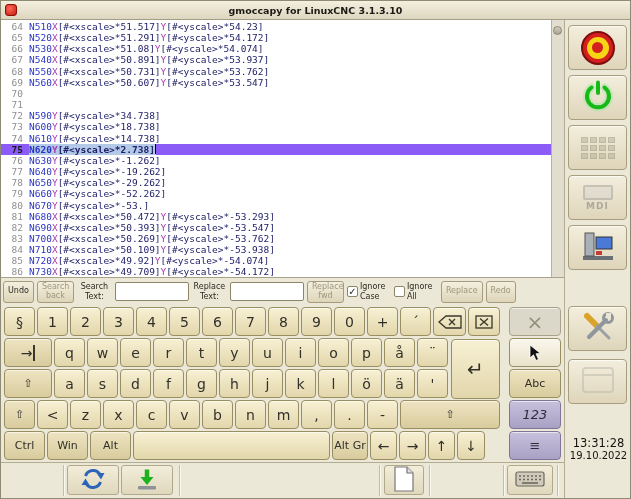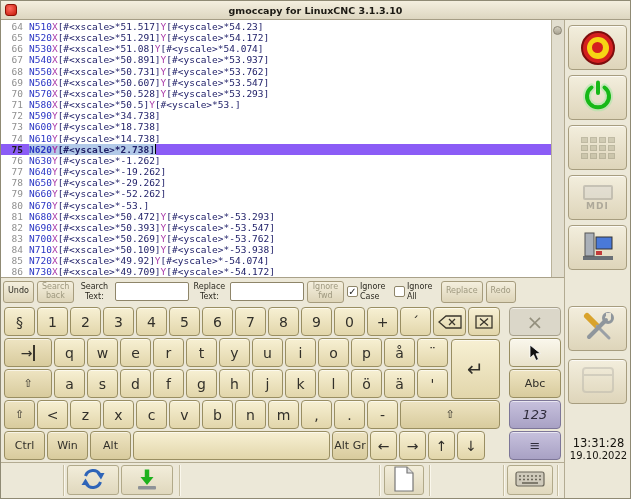--- a/index.html
+++ b/index.html
@@ -87,22 +87,22 @@
   <div id="main">
 
     <div id="editor">
       <div id="editor-lines">
           <div class="ed-line"><span class="ed-num">64</span><span class="ed-code"><span class="tok-n">N510</span><span class="tok-a">X</span><span class="tok-e">[#&lt;xscale&gt;*51.517]</span><span class="tok-a">Y</span><span class="tok-e">[#&lt;yscale&gt;*54.23]</span></span></div>
           <div class="ed-line"><span class="ed-num">65</span><span class="ed-code"><span class="tok-n">N520</span><span class="tok-a">X</span><span class="tok-e">[#&lt;xscale&gt;*51.291]</span><span class="tok-a">Y</span><span class="tok-e">[#&lt;yscale&gt;*54.172]</span></span></div>
           <div class="ed-line"><span class="ed-num">66</span><span class="ed-code"><span class="tok-n">N530</span><span class="tok-a">X</span><span class="tok-e">[#&lt;xscale&gt;*51.08]</span><span class="tok-a">Y</span><span class="tok-e">[#&lt;yscale&gt;*54.074]</span></span></div>
           <div class="ed-line"><span class="ed-num">67</span><span class="ed-code"><span class="tok-n">N540</span><span class="tok-a">X</span><span class="tok-e">[#&lt;xscale&gt;*50.891]</span><span class="tok-a">Y</span><span class="tok-e">[#&lt;yscale&gt;*53.937]</span></span></div>
           <div class="ed-line"><span class="ed-num">68</span><span class="ed-code"><span class="tok-n">N550</span><span class="tok-a">X</span><span class="tok-e">[#&lt;xscale&gt;*50.731]</span><span class="tok-a">Y</span><span class="tok-e">[#&lt;yscale&gt;*53.762]</span></span></div>
           <div class="ed-line"><span class="ed-num">69</span><span class="ed-code"><span class="tok-n">N560</span><span class="tok-a">X</span><span class="tok-e">[#&lt;xscale&gt;*50.607]</span><span class="tok-a">Y</span><span class="tok-e">[#&lt;yscale&gt;*53.547]</span></span></div>
-          <div class="ed-line"><span class="ed-num">70</span><span class="ed-code"><span class="tok-n">N570</span><span class="tok-a">X</span><span class="tok-e">[#&lt;xscale&gt;*50.528]</span><span class="tok-a">Y</span><span class="tok-e">[#&lt;yscale&gt;*53.293]</span></span></div>
-          <div class="ed-line"><span class="ed-num">71</span><span class="ed-code"><span class="tok-n">N580</span><span class="tok-a">X</span><span class="tok-e">[#&lt;xscale&gt;*50.5]</span><span class="tok-a">Y</span><span class="tok-e">[#&lt;yscale&gt;*53.]</span></span></div>
+          <div class="ed-line"><span class="ed-num">70</span></div>
+          <div class="ed-line"><span class="ed-num">71</span></div>
           <div class="ed-line"><span class="ed-num">72</span><span class="ed-code"><span class="tok-n">N590</span><span class="tok-a">Y</span><span class="tok-e">[#&lt;yscale&gt;*34.738]</span></span></div>
           <div class="ed-line"><span class="ed-num">73</span><span class="ed-code"><span class="tok-n">N600</span><span class="tok-a">Y</span><span class="tok-e">[#&lt;yscale&gt;*18.738]</span></span></div>
           <div class="ed-line"><span class="ed-num">74</span><span class="ed-code"><span class="tok-n">N610</span><span class="tok-a">Y</span><span class="tok-e">[#&lt;yscale&gt;*14.738]</span></span></div>
           <div class="ed-line sel"><span class="ed-num">75</span><span class="ed-code"><span class="tok-n">N620</span><span class="tok-a">Y</span><span class="tok-e">[#&lt;yscale&gt;*2.738]</span><span class="cursor"></span></span></div>
           <div class="ed-line"><span class="ed-num">76</span><span class="ed-code"><span class="tok-n">N630</span><span class="tok-a">Y</span><span class="tok-e">[#&lt;yscale&gt;*-1.262]</span></span></div>
           <div class="ed-line"><span class="ed-num">77</span><span class="ed-code"><span class="tok-n">N640</span><span class="tok-a">Y</span><span class="tok-e">[#&lt;yscale&gt;*-19.262]</span></span></div>
           <div class="ed-line"><span class="ed-num">78</span><span class="ed-code"><span class="tok-n">N650</span><span class="tok-a">Y</span><span class="tok-e">[#&lt;yscale&gt;*-29.262]</span></span></div>
           <div class="ed-line"><span class="ed-num">79</span><span class="ed-code"><span class="tok-n">N660</span><span class="tok-a">Y</span><span class="tok-e">[#&lt;yscale&gt;*-52.262]</span></span></div>
           <div class="ed-line"><span class="ed-num">80</span><span class="ed-code"><span class="tok-n">N670</span><span class="tok-a">Y</span><span class="tok-e">[#&lt;yscale&gt;*-53.]</span></span></div>
           <div class="ed-line"><span class="ed-num">81</span><span class="ed-code"><span class="tok-n">N680</span><span class="tok-a">X</span><span class="tok-e">[#&lt;xscale&gt;*50.472]</span><span class="tok-a">Y</span><span class="tok-e">[#&lt;yscale&gt;*-53.293]</span></span></div>
@@ -117,21 +117,21 @@
       </div>
     </div>
 
     <div id="searchbar">
       <button class="sbtn">Undo</button>
       <button class="sbtn two disabled">Search back</button>
       <span class="slabel">Search Text:</span>
       <input class="sentry" value="" style="">
       <span class="slabel">Replace Text:</span>
       <input class="sentry" value="" style="">
-      <button class="sbtn two disabled">Ignore fwd</button>
+      <button class="sbtn two disabled">Replace fwd</button>
       <span class="cbgroup">
         <span class="checkbox checked">✓</span>
         <span class="cblabel">Ignore Case</span>
       </span>
       <span class="cbgroup">
         <span class="checkbox"></span>
         <span class="cblabel">Ignore All</span>
       </span>
       <button class="sbtn disabled">Replace</button>
       <button class="sbtn disabled">Redo</button>

